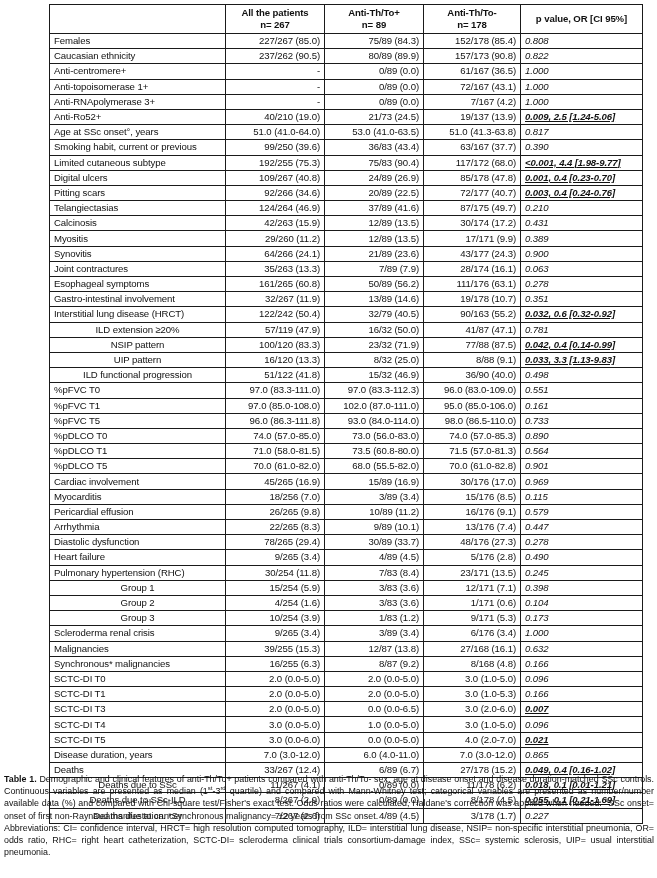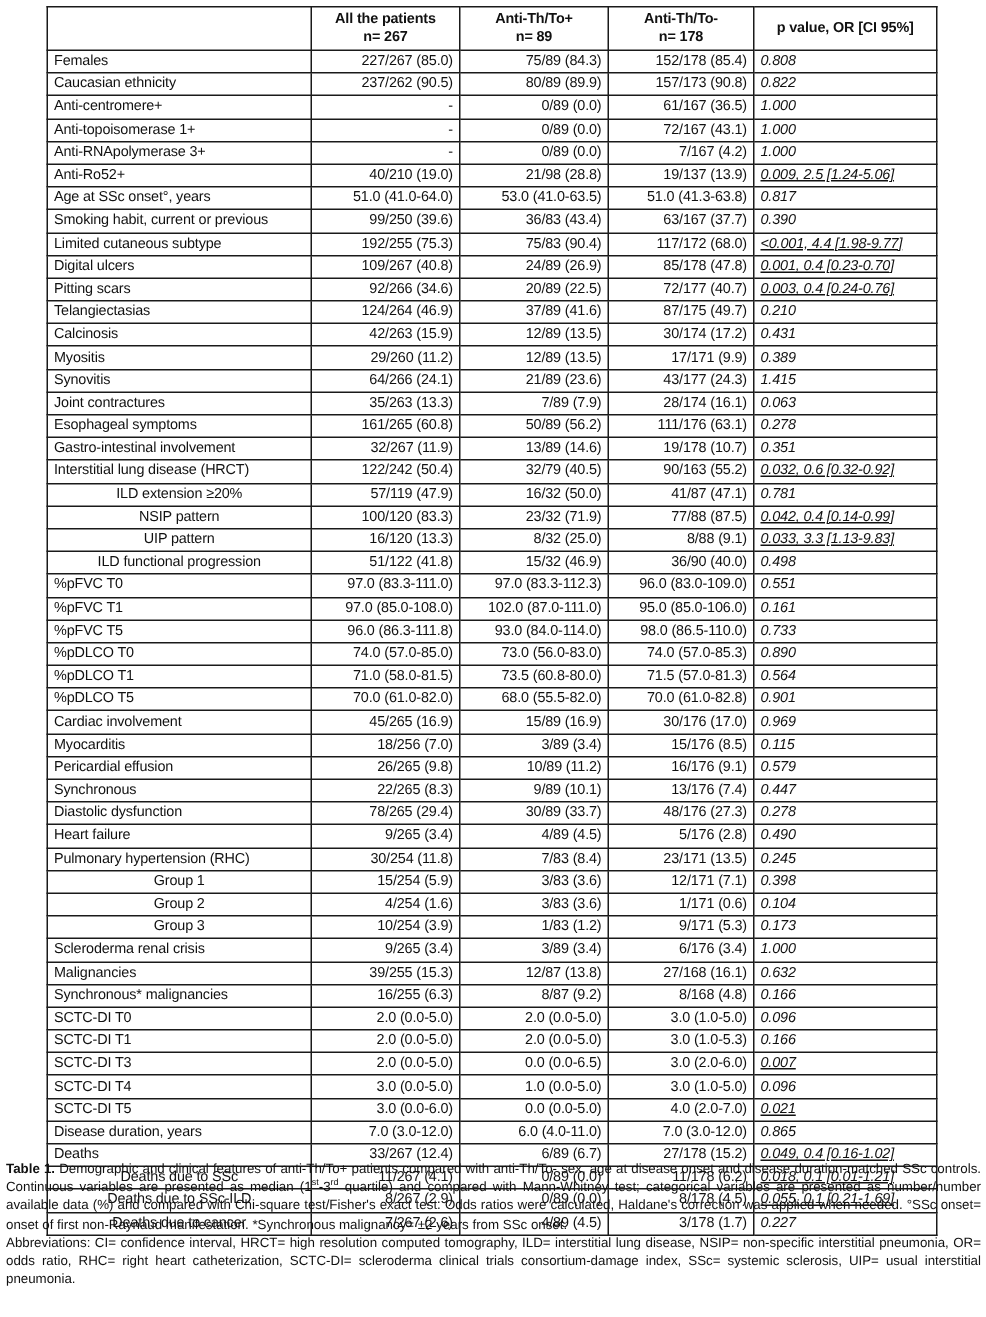--- a/index.html
+++ b/index.html
@@ -1,30 +1,30 @@
 <!DOCTYPE html>
 <html><head>
 <meta charset="utf-8">
 <style>
   html, body { margin:0; padding:0; background:#ffffff; }
   body { width:657px; height:878px; position:relative; overflow:hidden;
          font-family:"Liberation Sans", sans-serif; color:#111; }
-  table.t { position:absolute; left:31px; top:4px; border-collapse:collapse;
+  table.t { position:absolute; left:49px; top:4px; border-collapse:collapse;
             table-layout:fixed; width:593px; font-size:9.6px; letter-spacing:-0.1px; }
   table.t td, table.t th { border:1px solid #1a1a1a; padding:0 4px; height:14.2px;
             line-height:14px; white-space:nowrap; overflow:hidden; }
   table.t th { font-weight:bold; text-align:center; height:28px; line-height:12.5px; font-size:9.6px; }
   table.t th.pv { }
   col.c0 { width:176px; } col.c1 { width:99px; } col.c2 { width:99px; }
   col.c3 { width:97px; } col.c4 { width:122px; }
   td.lbl { text-align:left;margin-left:28px; }
   td.lbl.ind { text-align:center; }
   td.num { text-align:right; }
   td.pv { font-style:italic; }
-  td.pv.bold { font-weight:normal; text-decoration:underline; }
+  td.pv.bold { font-weight:bold; text-decoration:underline; }
   .cap { position:absolute; left:4px; top:773px; width:650px; font-size:8.9px;
          line-height:12.2px; text-align:justify; }
   .cap p { margin:0; }
   .cap b { font-weight:bold; }
   sup { font-size:6px; line-height:0; }
 </style>
 </head>
 <body>
 
 <table class="t">
@@ -76,21 +76,21 @@
       <tr>
         <td class="lbl">Anti-RNApolymerase 3+</td>
         <td class="num">-</td>
         <td class="num">0/89 (0.0)</td>
         <td class="num">7/167 (4.2)</td>
         <td class="pv">1.000</td>
       </tr>
       <tr>
         <td class="lbl">Anti-Ro52+</td>
         <td class="num">40/210 (19.0)</td>
-        <td class="num">21/98 (28.8)</td>
+        <td class="num">21/73 (24.5)</td>
         <td class="num">19/137 (13.9)</td>
         <td class="pv bold">0.009, 2.5 [1.24-5.06]</td>
       </tr>
       <tr>
         <td class="lbl">Age at SSc onset°, years</td>
         <td class="num">51.0 (41.0-64.0)</td>
         <td class="num">53.0 (41.0-63.5)</td>
         <td class="num">51.0 (41.3-63.8)</td>
         <td class="pv">0.817</td>
       </tr>
@@ -141,21 +141,21 @@
         <td class="num">29/260 (11.2)</td>
         <td class="num">12/89 (13.5)</td>
         <td class="num">17/171 (9.9)</td>
         <td class="pv">0.389</td>
       </tr>
       <tr>
         <td class="lbl">Synovitis</td>
         <td class="num">64/266 (24.1)</td>
         <td class="num">21/89 (23.6)</td>
         <td class="num">43/177 (24.3)</td>
-        <td class="pv">1.415</td>
+        <td class="pv">0.900</td>
       </tr>
       <tr>
         <td class="lbl">Joint contractures</td>
         <td class="num">35/263 (13.3)</td>
         <td class="num">7/89 (7.9)</td>
         <td class="num">28/174 (16.1)</td>
         <td class="pv">0.063</td>
       </tr>
       <tr>
         <td class="lbl">Esophageal symptoms</td>
@@ -263,21 +263,21 @@
         <td class="pv">0.115</td>
       </tr>
       <tr>
         <td class="lbl">Pericardial effusion</td>
         <td class="num">26/265 (9.8)</td>
         <td class="num">10/89 (11.2)</td>
         <td class="num">16/176 (9.1)</td>
         <td class="pv">0.579</td>
       </tr>
       <tr>
-        <td class="lbl">Synchronous</td>
+        <td class="lbl">Arrhythmia</td>
         <td class="num">22/265 (8.3)</td>
         <td class="num">9/89 (10.1)</td>
         <td class="num">13/176 (7.4)</td>
         <td class="pv">0.447</td>
       </tr>
       <tr>
         <td class="lbl">Diastolic dysfunction</td>
         <td class="num">78/265 (29.4)</td>
         <td class="num">30/89 (33.7)</td>
         <td class="num">48/176 (27.3)</td>

